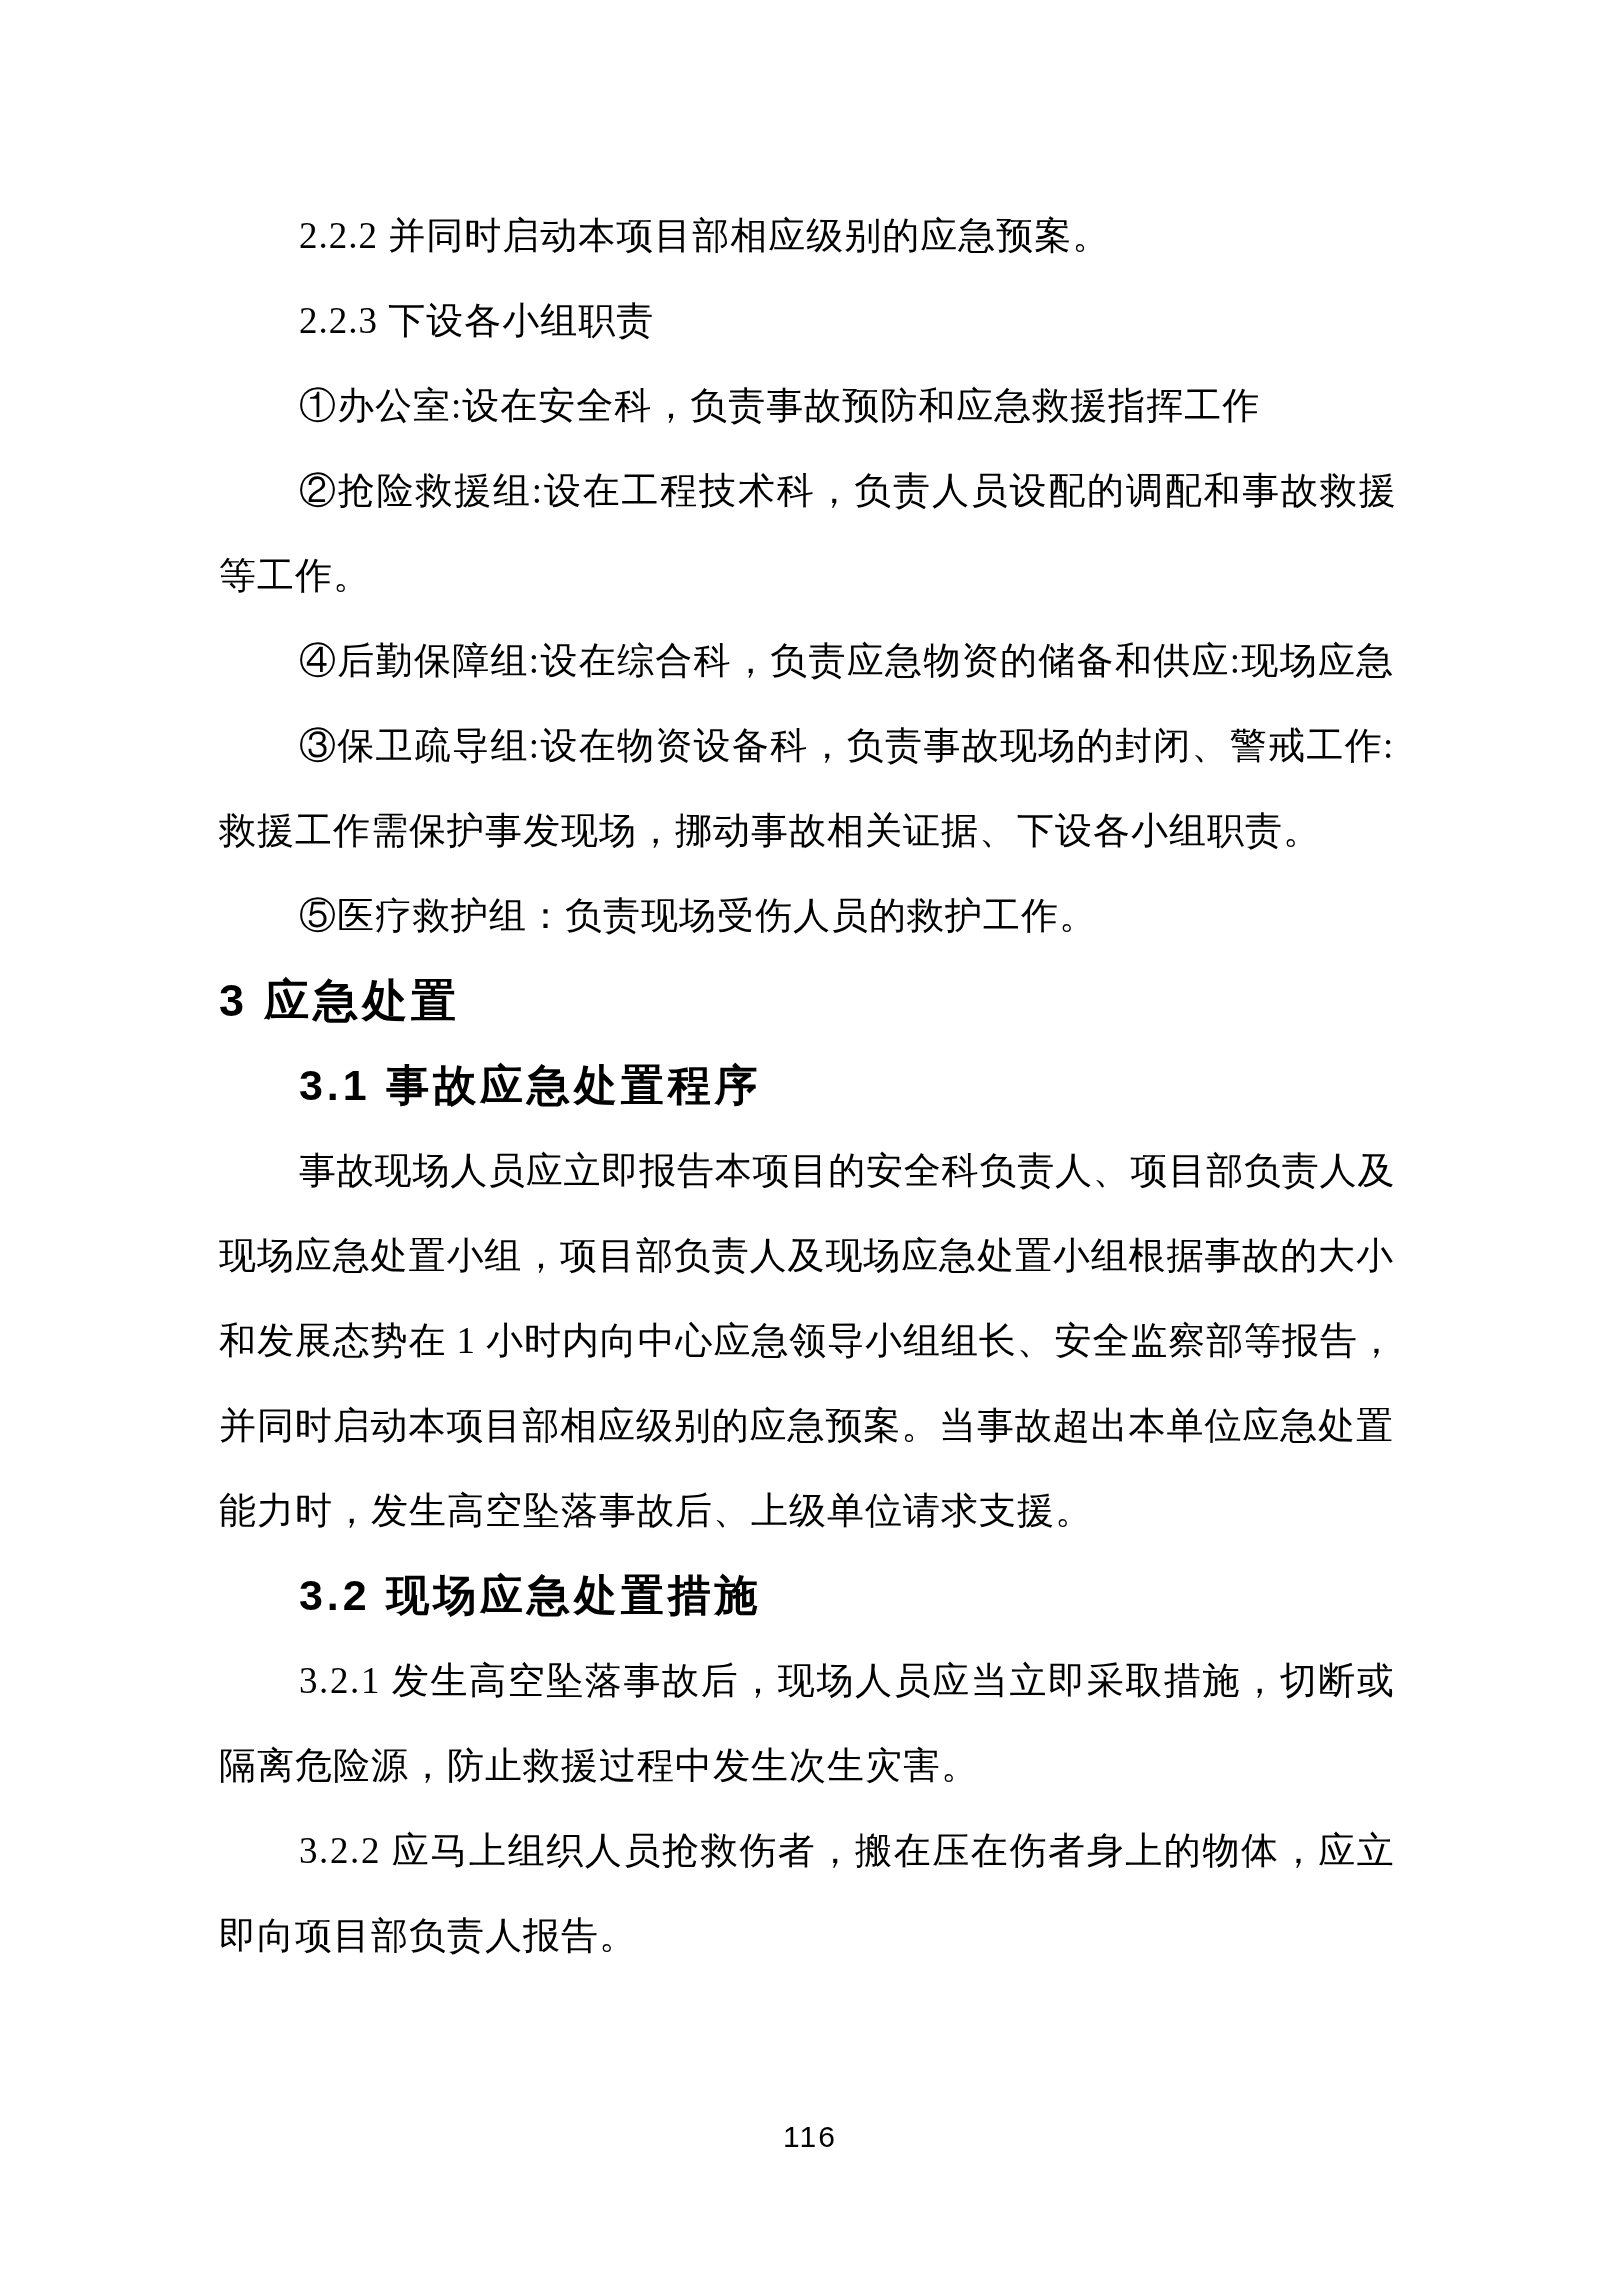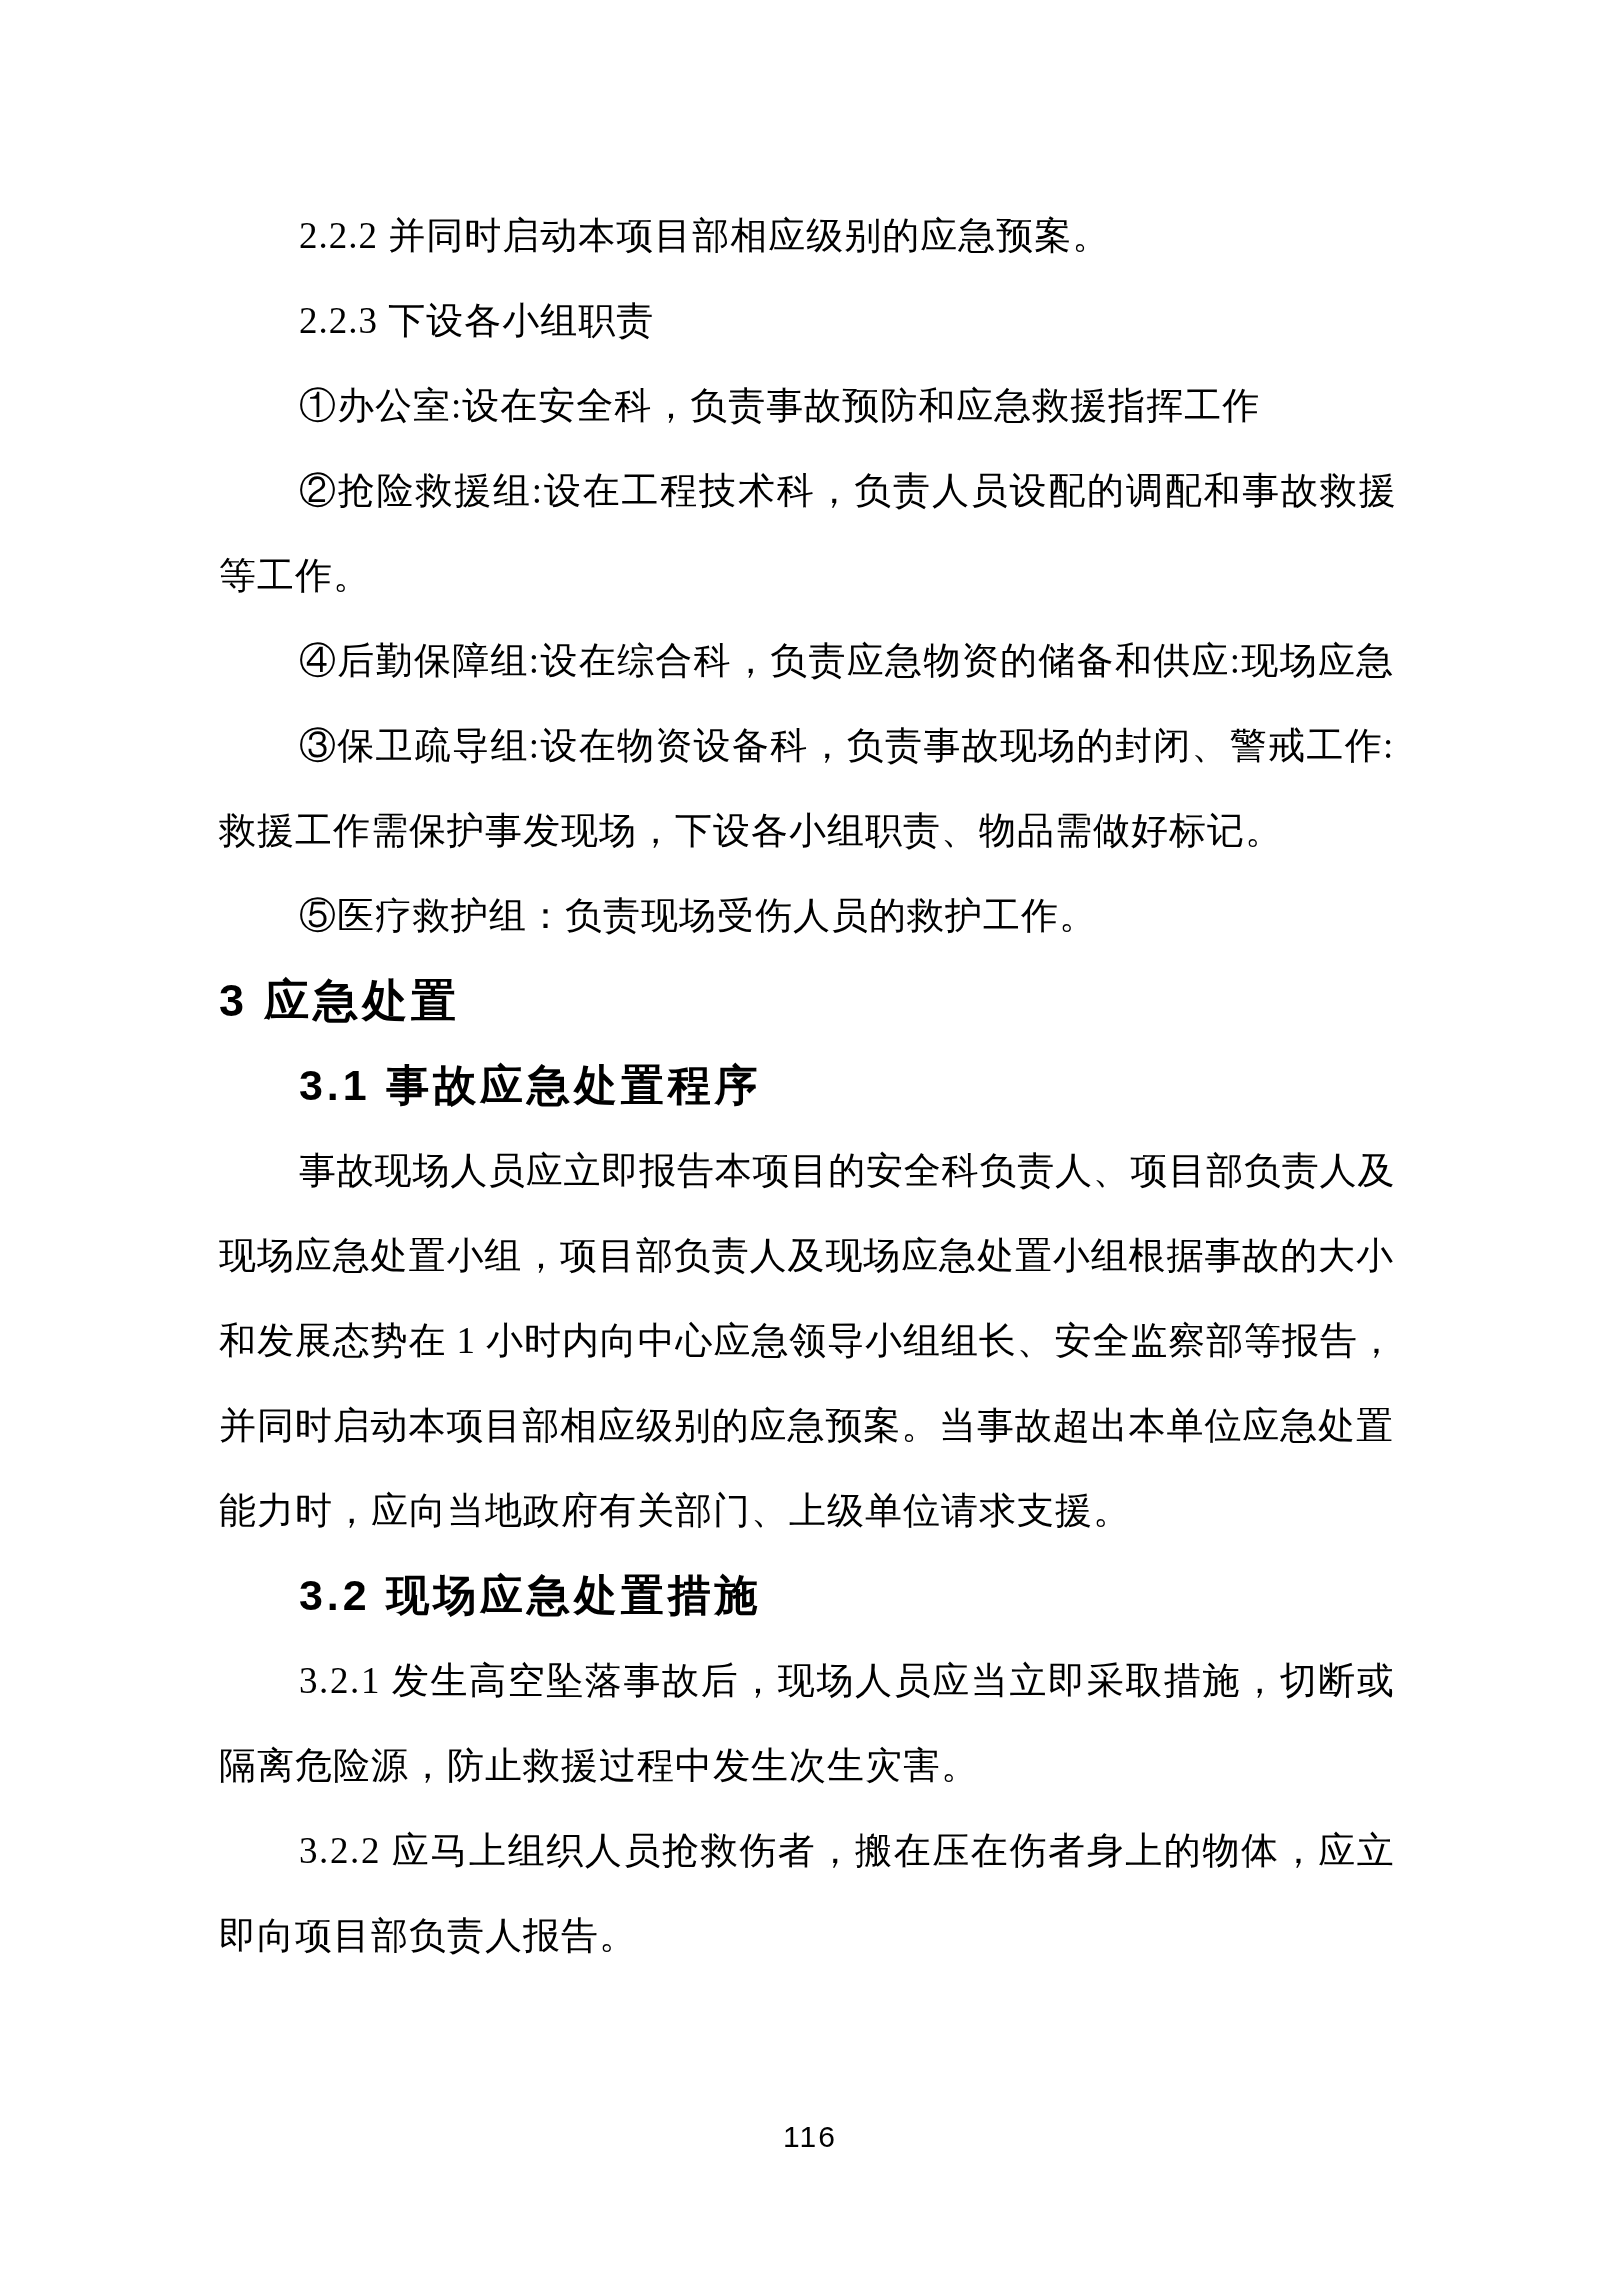--- a/index.html
+++ b/index.html
@@ -67,31 +67,31 @@
 <div class="page">
   <div class="content">
 
     <div class="line indent"><span>2.2.2 并同时启动本项目部相应级别的应急预案。</span></div>
     <div class="line indent"><span>2.2.3 下设各小组职责</span></div>
     <div class="line indent"><span>①办公室:设在安全科，负责事故预防和应急救援指挥工作</span></div>
     <div class="line indent" style="letter-spacing: 1.8px;"><span>②抢险救援组:设在工程技术科，负责人员设配的调配和事故救援</span></div>
     <div class="line"><span>等工作。</span></div>
     <div class="line indent" style="letter-spacing: 1.3px;"><span>④后勤保障组:设在综合科，负责应急物资的储备和供应:现场应急</span></div>
     <div class="line indent" style="letter-spacing: 1.3px;"><span>③保卫疏导组:设在物资设备科，负责事故现场的封闭、警戒工作:</span></div>
-    <div class="line"><span>救援工作需保护事发现场，下设各小组职责、物品需做好标记。</span></div>
+    <div class="line"><span>救援工作需保护事发现场，挪动事故相关证据、下设各小组职责。</span></div>
     <div class="line indent"><span>⑤医疗救护组：负责现场受伤人员的救护工作。</span></div>
 
     <div class="line h-main"><span>3 应急处置</span></div>
     <div class="line indent h-sub"><span>3.1 事故应急处置程序</span></div>
 
     <div class="line indent" style="letter-spacing: 0.8px;"><span>事故现场人员应立即报告本项目的安全科负责人、项目部负责人及</span></div>
     <div class="line" style="letter-spacing: 0.9px;"><span>现场应急处置小组，项目部负责人及现场应急处置小组根据事故的大小</span></div>
     <div class="line" style="letter-spacing: 0.9px;"><span>和发展态势在 1 小时内向中心应急领导小组组长、安全监察部等报告，</span></div>
     <div class="line" style="letter-spacing: 0.9px;"><span>并同时启动本项目部相应级别的应急预案。当事故超出本单位应急处置</span></div>
-    <div class="line"><span>能力时，应向当地政府有关部门、上级单位请求支援。</span></div>
+    <div class="line"><span>能力时，发生高空坠落事故后、上级单位请求支援。</span></div>
 
     <div class="line indent h-sub"><span>3.2 现场应急处置措施</span></div>
 
     <div class="line indent" style="letter-spacing: 1.6px;"><span>3.2.1 发生高空坠落事故后，现场人员应当立即采取措施，切断或</span></div>
     <div class="line"><span>隔离危险源，防止救援过程中发生次生灾害。</span></div>
     <div class="line indent" style="letter-spacing: 1.6px;"><span>3.2.2 应马上组织人员抢救伤者，搬在压在伤者身上的物体，应立</span></div>
     <div class="line"><span>即向项目部负责人报告。</span></div>
 
   </div>
 

